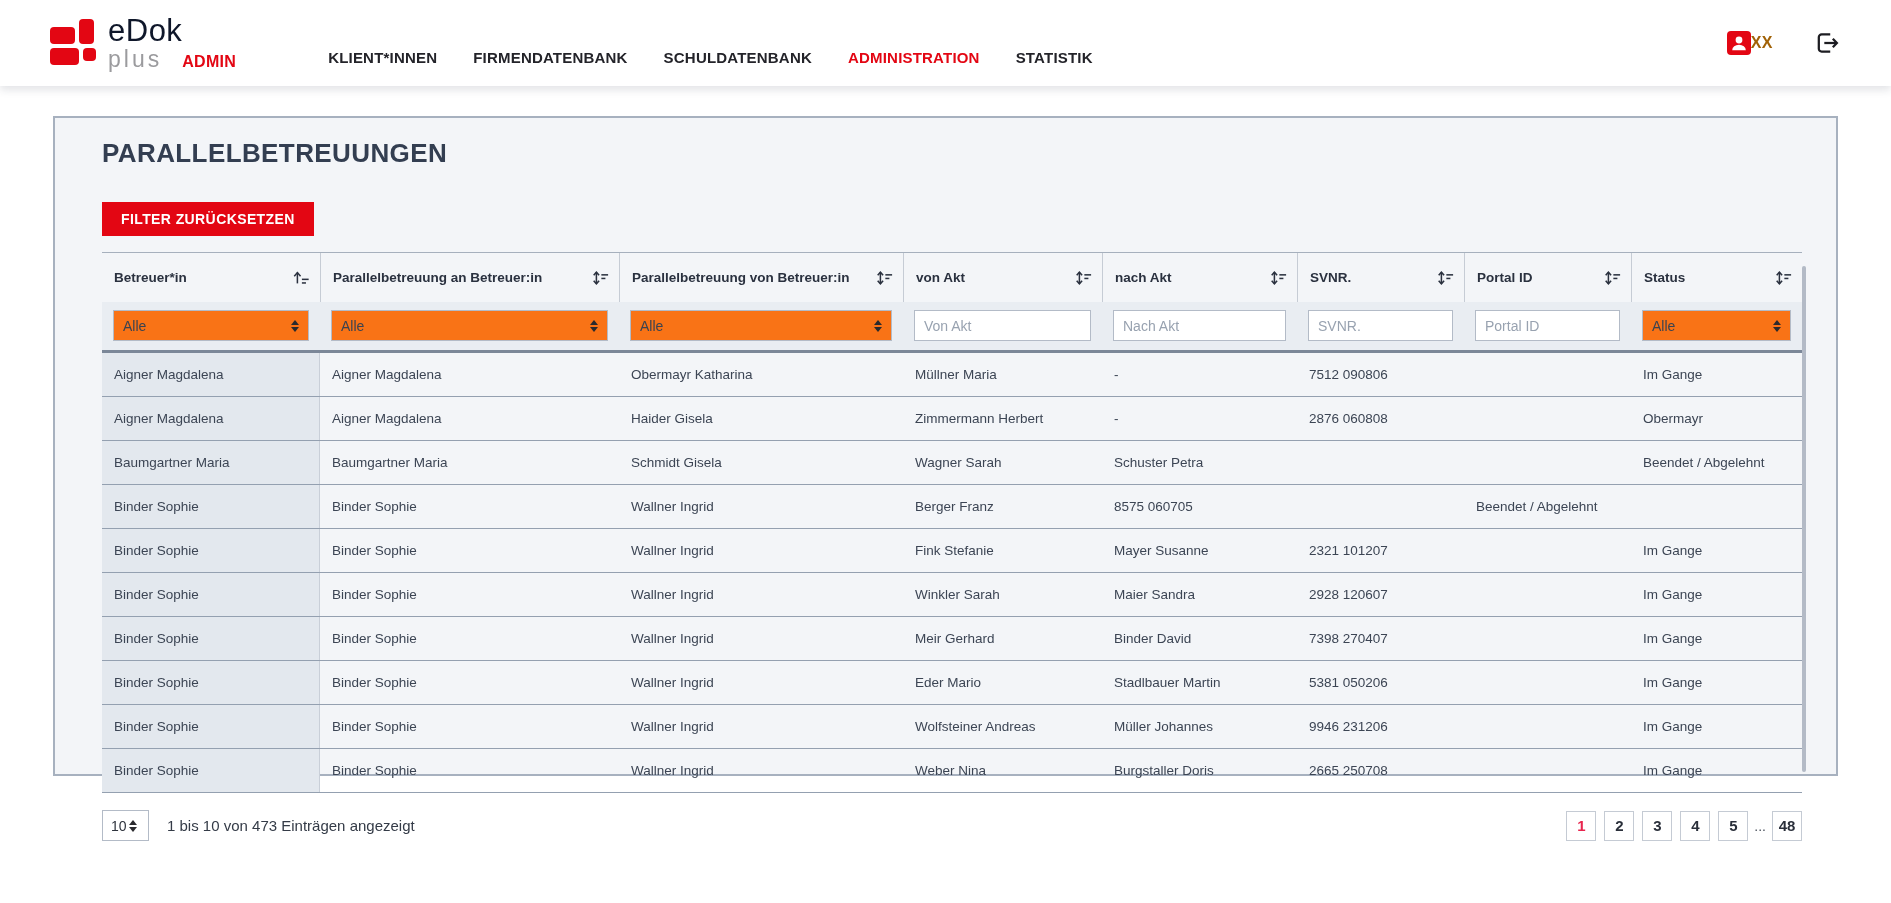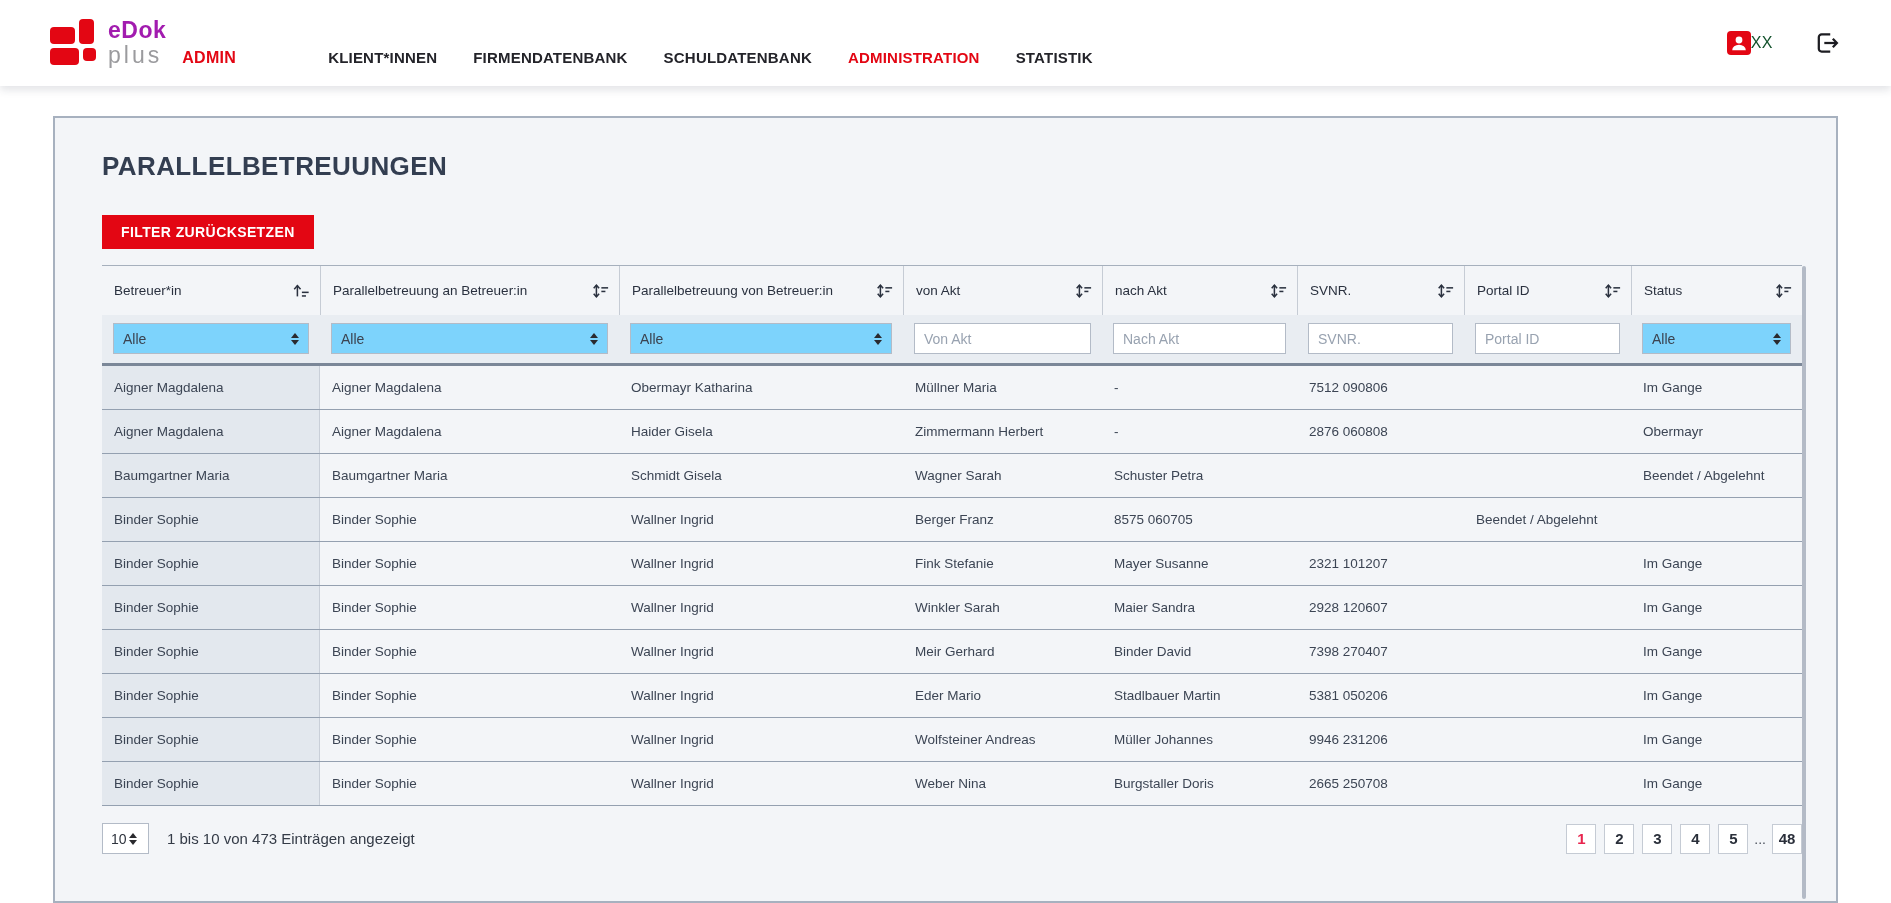--- a/index.html
+++ b/index.html
@@ -30,59 +30,59 @@
     position:relative;z-index:5;
   }
   .brand{display:flex;align-items:center;}
   .logo-mark{position:relative;width:50px;height:48px;flex:0 0 auto;}
   .logo-mark i{position:absolute;background:var(--accent-red);border-radius:4px;}
   .logo-mark .sq1{left:0;top:8px;width:25px;height:17px;}
   .logo-mark .sq2{left:29px;top:0;width:15px;height:25px;}
   .logo-mark .sq3{left:0;top:29px;width:29px;height:17px;}
   .logo-mark .sq4{left:33px;top:29px;width:13px;height:13px;}
   .brand-text{margin-left:8px;line-height:1;}
-  .brand-line1{font-size:23px;color:#a21caf;font-weight:700;letter-spacing:.5px;}
+  .brand-line1{font-size:31px;color:#0f172a;font-weight:400;letter-spacing:.5px;}
   .brand-line2{display:flex;align-items:baseline;margin-top:2px;gap:12px;}
   .brand-plus{font-size:23px;color:#9b9b9e;letter-spacing:3px;font-weight:400;}
   .brand-badge{font-size:16px;color:var(--accent-red);font-weight:700;margin-left:8px;letter-spacing:.3px;}
   .main-nav{display:flex;gap:36px;margin-left:92px;}
   .nav-item{font-size:15px;font-weight:700;color:#232329;letter-spacing:.2px;cursor:pointer;white-space:nowrap;margin-top:28px;}
   .nav-item.active{color:var(--accent-red);}
   .userbar{margin-left:auto;display:flex;align-items:center;}
   .user-chip{width:24px;height:24px;border-radius:4px;background:var(--accent-red);display:flex;align-items:center;justify-content:center;}
-  .username{font-size:16px;font-weight:400;color:#14532d;margin-left:0;letter-spacing:.5px;}
+  .username{font-size:16px;font-weight:700;color:#a16207;margin-left:0;letter-spacing:.5px;}
   .logout-btn{margin-left:40px;display:flex;align-items:center;cursor:pointer;background:none;border:none;}
   
   .card{
     margin:30px 53px 15px;border:2px solid var(--card-border);
     background:var(--card-bg);position:relative;
-    height:787px;padding:33px 47px 0;
+    height:660px;padding:20px 47px 0;
   }
   .page-title{font-size:26px;font-weight:700;color:#333e51;letter-spacing:.4px;}
   .reset-btn{
     margin-top:33px;display:inline-block;background:var(--accent-red);color:#fff;
     border:none;font-family:inherit;font-size:14px;font-weight:700;letter-spacing:.4px;
     padding:9px 19px;cursor:pointer;
   }
   
   .table{margin-top:16px;width:1700px;}
   .trow{display:grid;grid-template-columns:218px 299px 284px 199px 195px 167px 167px 171px;}
   .thead{border-top:1px solid #a6b0bd;}
   .th{
     height:49px;display:flex;align-items:center;justify-content:space-between;
-    padding:0 10px 0 12px;font-size:13.5px;font-weight:400;color:var(--hdr-text);
+    padding:0 10px 0 12px;font-size:13.5px;font-weight:700;color:var(--hdr-text);
     border-left:1px solid var(--hdr-sep);cursor:pointer;white-space:nowrap;overflow:hidden;
   }
   .th:first-child{border-left:none;}
   .th .lbl{margin-right:6px;}
   .sort-svg{flex:0 0 auto;}
   .tfilter{background:var(--filter-bg);border-bottom:3px solid var(--thick-line);}
   .fcell{padding:8px 11px 9px;}
   .fake-select{
-    height:31px;background:#7dd3fc;border:1px solid var(--input-border);
+    height:31px;background:#f97316;border:1px solid var(--input-border);
     display:flex;align-items:center;justify-content:space-between;
     padding:0 9px;font-size:14px;color:#3b4350;cursor:pointer;
   }
   .sel-arrows{display:flex;flex-direction:column;gap:2px;}
   .sel-arrows b{width:0;height:0;border-left:4px solid transparent;border-right:4px solid transparent;display:block;}
   .sel-arrows .up{border-bottom:5px solid #2a2a2e;}
   .sel-arrows .down{border-top:5px solid #2a2a2e;}
   .finput{
     width:100%;height:31px;background:#fff;border:1px solid var(--input-border);
     padding:0 9px;font-size:14px;font-family:inherit;color:#3b4350;

